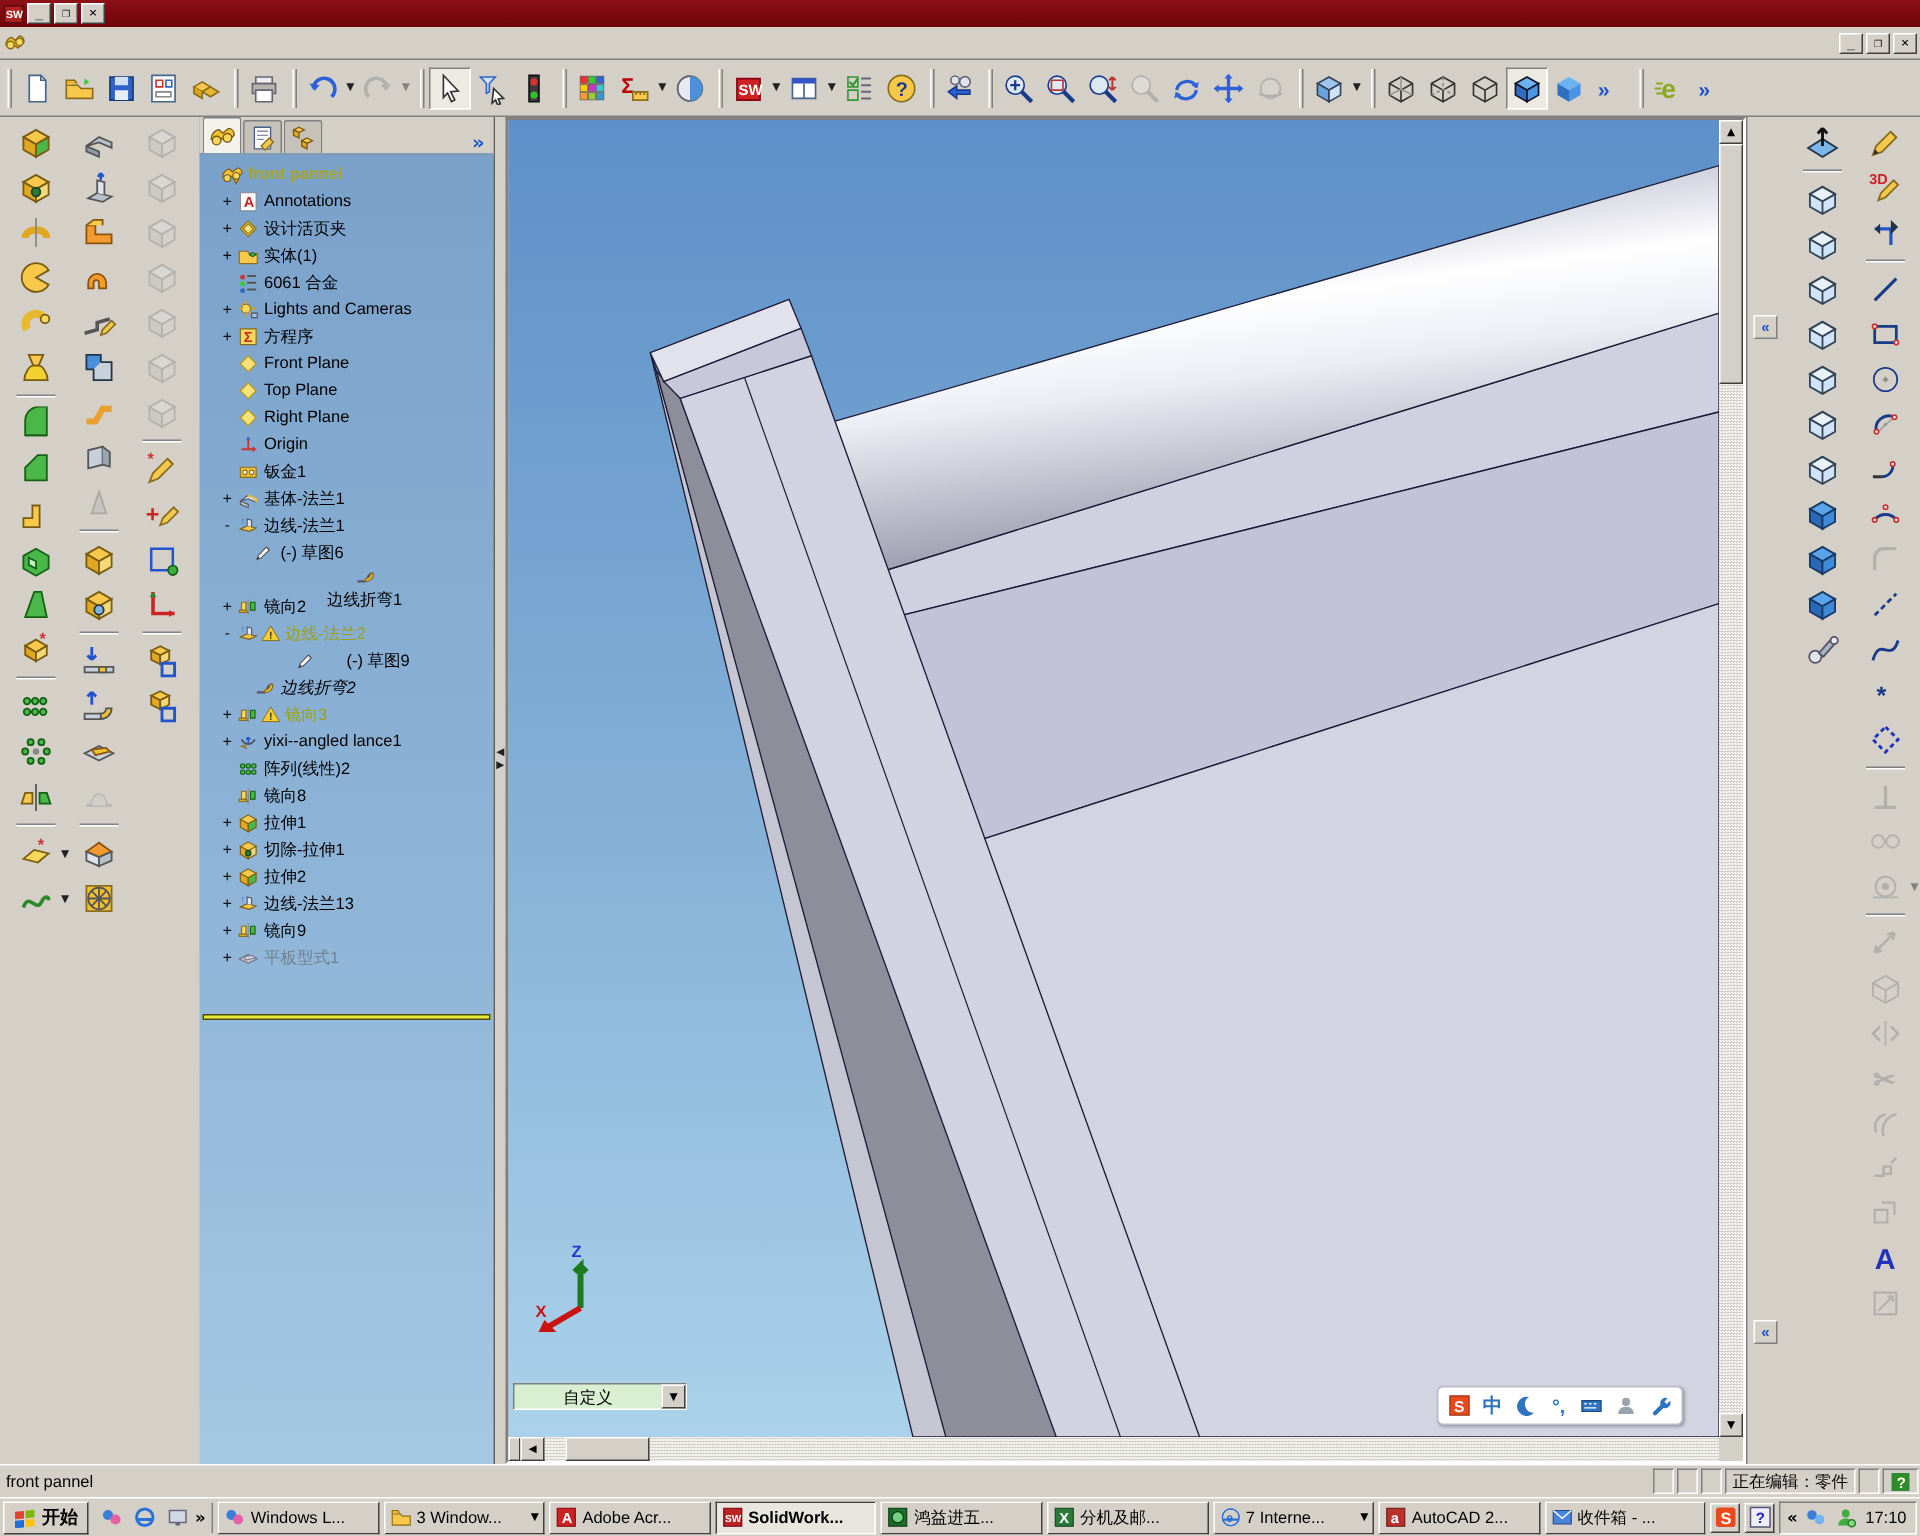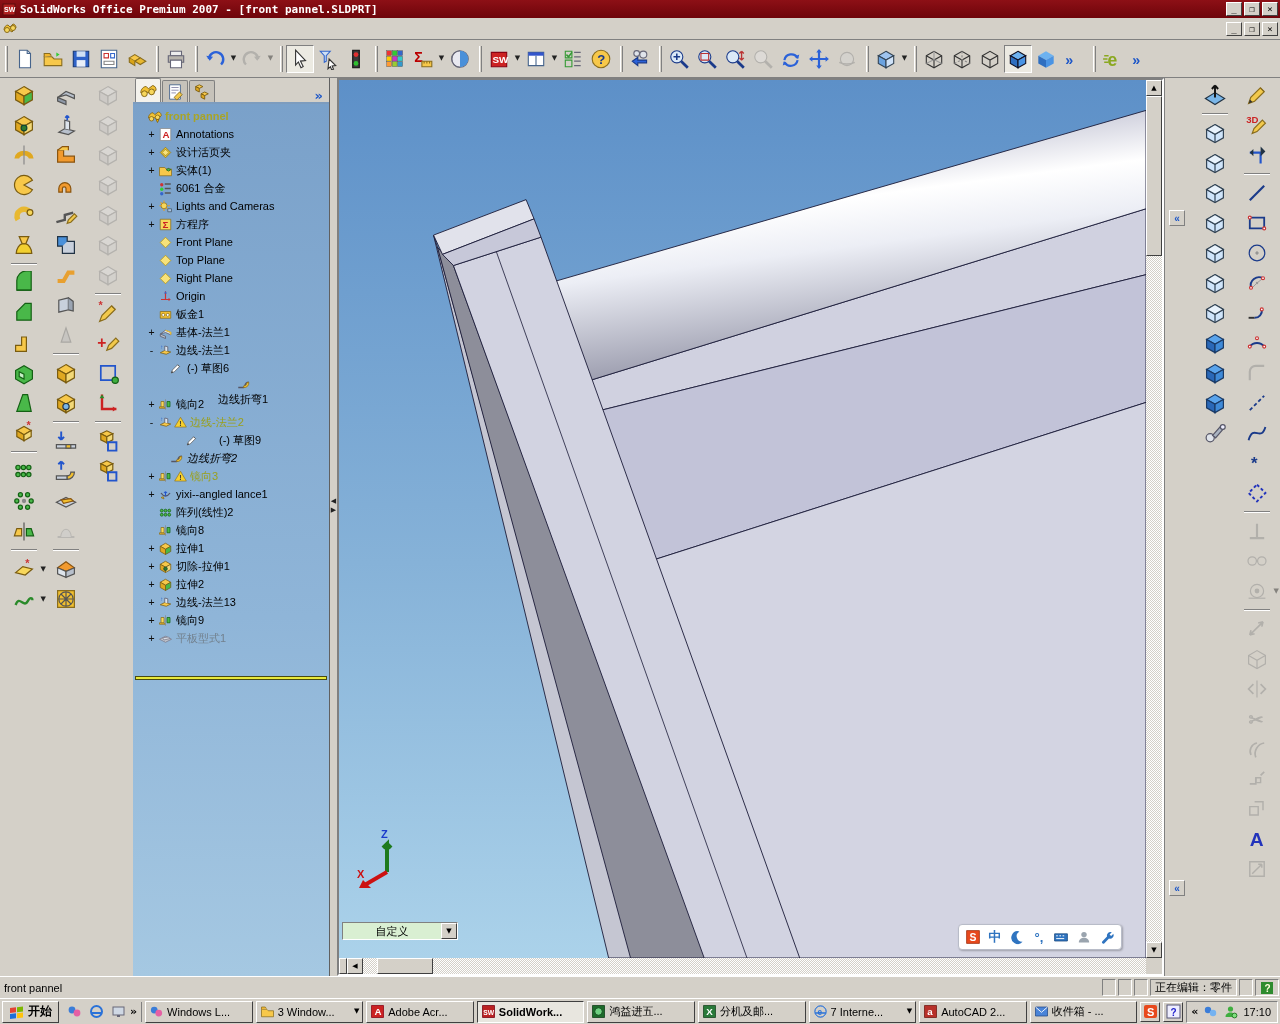--- a/index.html
+++ b/index.html
@@ -123,21 +123,20 @@
 </head>
 <body>
 
 <div id="titlebar">
   <span class="ib">
       <svg width="14" height="14" viewBox="0 0 14 14">
         <rect x="1" y="2" width="12" height="11" fill="#b22222" stroke="#5a0d0d"></rect>
         <text x="2" y="10" font-size="7" fill="#fff" font-weight="bold">SW</text>
       </svg>
     </span>
-  <span class="ttl">SolidWorks Office Premium 2007 - [front pannel.SLDPRT]</span>
   <span class="winbtn">_</span>
   <span class="winbtn">❐</span>
   <span class="winbtn">×</span>
 </div>
 
 <div id="menubar">
   <span class="ib">
       <svg width="16" height="16" viewBox="0 0 16 16">
         <path d="M2 9c0-3 2-5 4-5l2 2 3-3c2 0 3 2 3 4l-4 4-3-2z" fill="#f2c233" stroke="#8a6d1d"></path>
         <circle cx="5" cy="9" r="2.5" fill="#f7d75c" stroke="#8a6d1d"></circle>
@@ -1147,21 +1146,21 @@
               </svg>
             </span>
             <span class="warn">
               <svg viewBox="0 0 20 20">
                 <path d="M10 2 L19 17 H1 Z" fill="#f7d02e" stroke="#8a6d1d" stroke-width="1"></path>
                 <text x="8.2" y="15" font-size="11" fill="#333" font-weight="bold">!</text>
               </svg>
             </span>
             <span class="tlabel">边线-法兰2</span>
           </div>
-          <div class="trow" style="padding-left: 24px; gap: 16px;">
+          <div class="trow" style="padding-left: 36px; gap: 16px;">
             <span class="exp"></span>
             <span class="ticon">
               <svg viewBox="0 0 20 20">
                 <path d="M3 16 l1.5 -4 7 -7 2.5 2.5 -7 7 Z" fill="#fff" stroke="#555" stroke-width="1"></path>
                 <path d="M11.5 5 l2.5 2.5" fill="none" stroke="#555" stroke-width="1"></path>
                 <path d="M3 16 l1 -2.6 1.6 1.6 Z" fill="#333" stroke="none" stroke-width="1"></path>
               </svg>
             </span>
             <span class="tlabel">(-) 草图9</span>
           </div>

